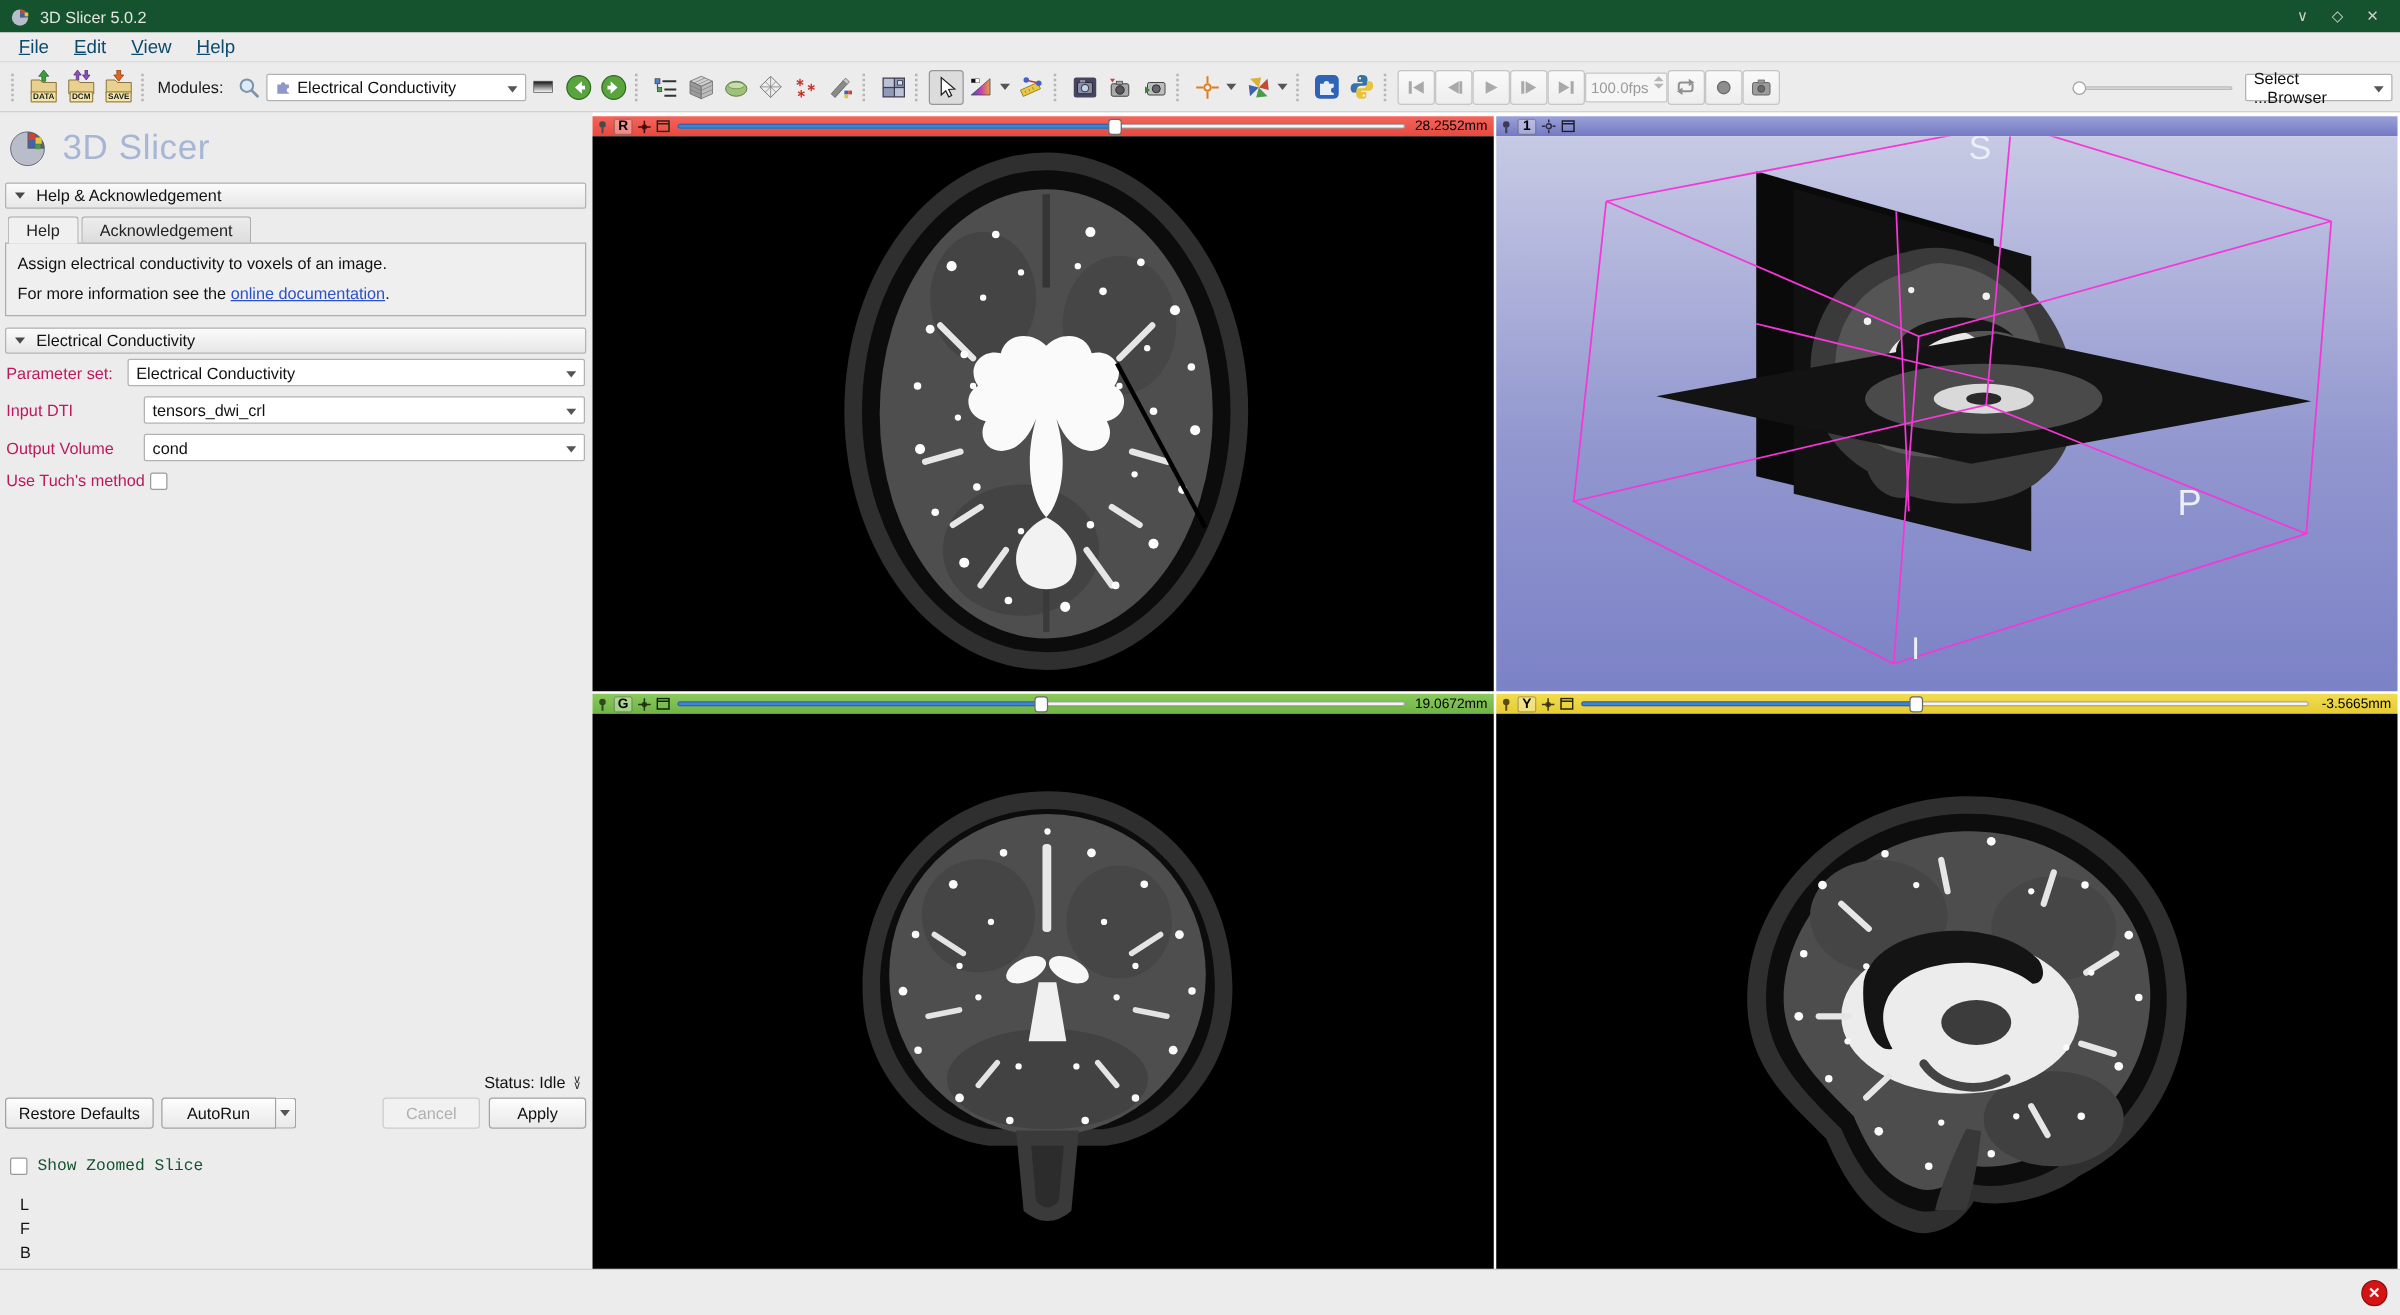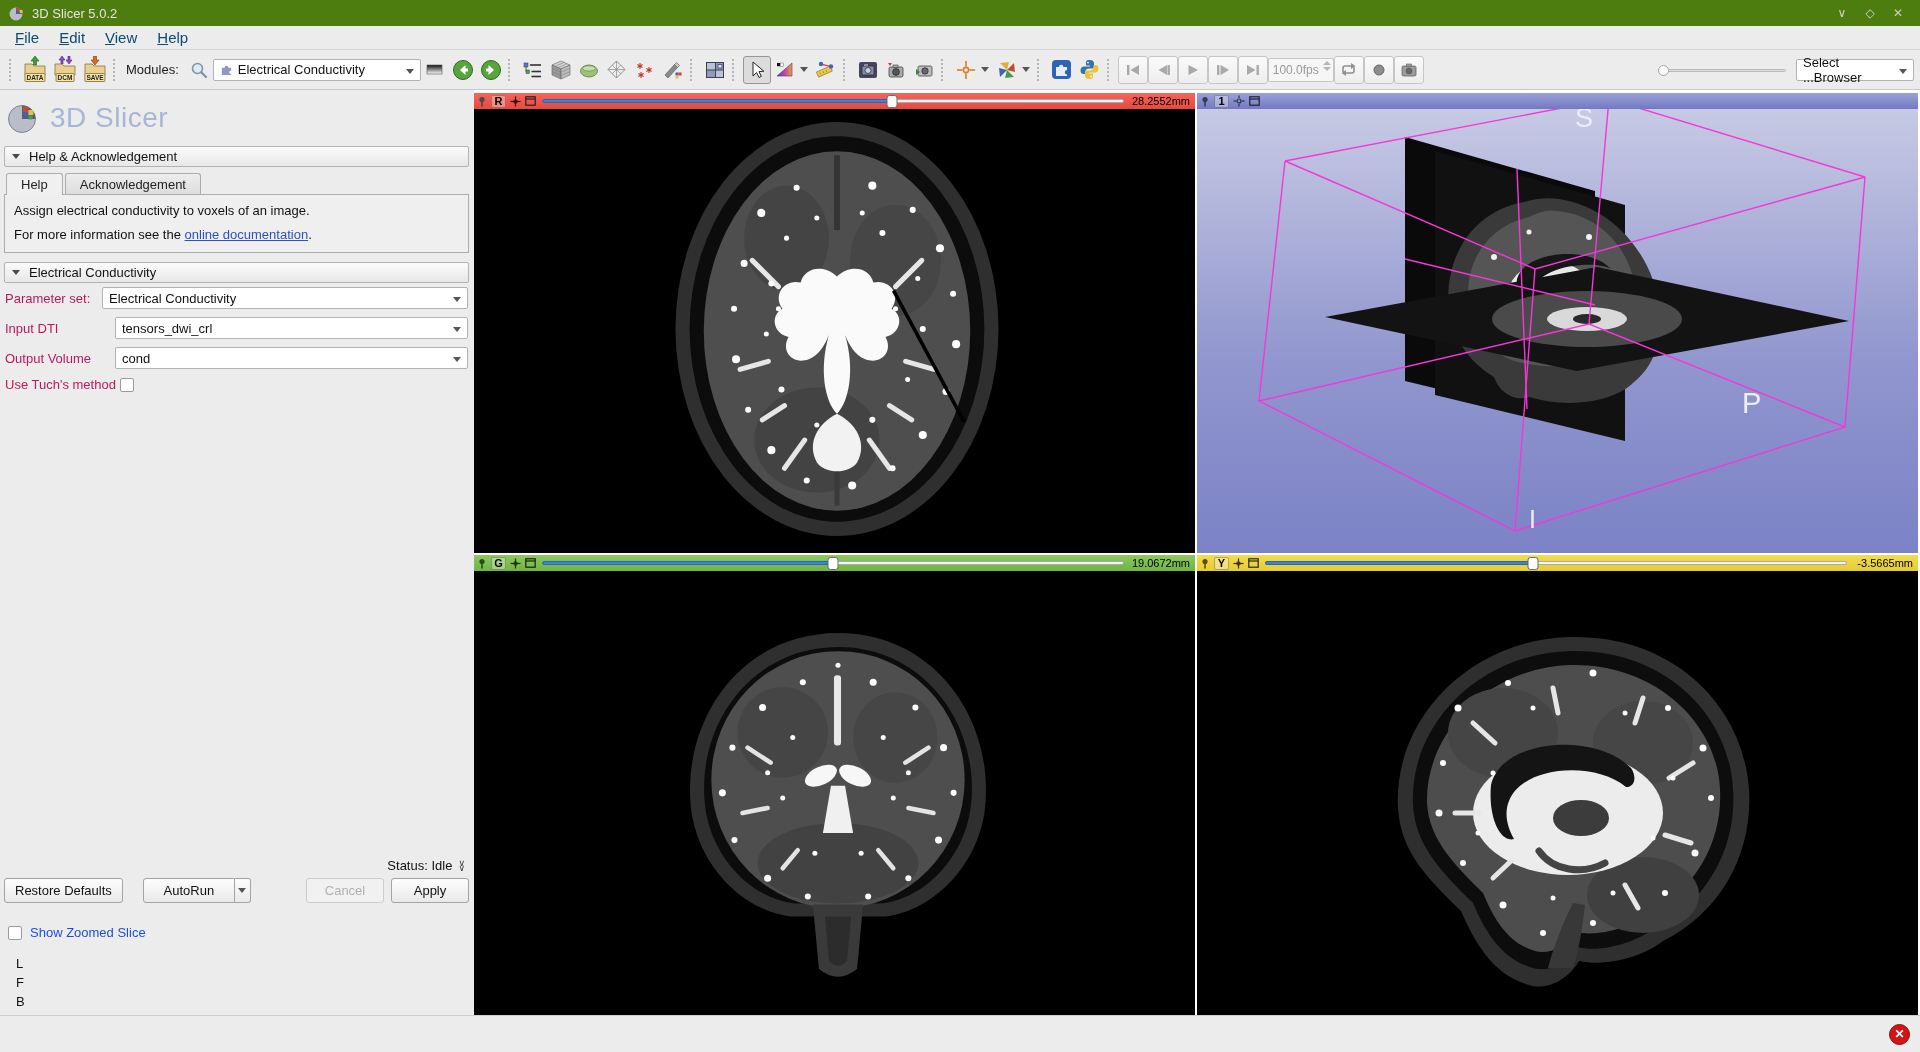--- a/index.html
+++ b/index.html
@@ -1,20 +1,20 @@
 <!DOCTYPE html>
 <html><head>
 <meta charset="utf-8">
 <style>
   * { margin:0; padding:0; box-sizing:border-box; }
   html,body { width:1920px; height:1052px; overflow:hidden; font-family:"Liberation Sans", sans-serif; }
   .window { width:1920px; height:1052px; display:flex; flex-direction:column; background:#ececec; }
 
   
-  .titlebar { height:26px; background:#4d7c0f; color:#e4e4e4; display:flex; align-items:center; padding:0 8px; font-size:13px; flex:0 0 auto; }
+  .titlebar { height:26px; background:#14532d; color:#e4e4e4; display:flex; align-items:center; padding:0 8px; font-size:13px; flex:0 0 auto; }
   .titlebar .app-title { margin-left:8px; }
   .titlebar .spacer { flex:1; }
   .win-btn { width:28px; text-align:center; color:#cfcfcf; font-size:12px; cursor:default; }
 
   
   .menubar { height:24px; background:#ececec; border-bottom:1px solid #d6d6d6; display:flex; align-items:center; padding:0 6px; gap:2px; flex:0 0 auto; }
   .mi { display:inline-block; padding:2px 9px; font-size:15px; color:#0c4a6e; }
   .mi::first-letter { text-decoration:underline; }
 
   
@@ -61,24 +61,24 @@
   .param-lab { width:97px; }
   .io-lab { width:110px; }
   .row .combo { flex:1; }
   .cb { width:14px; height:14px; background:#fff; border:1px solid #9b9b9b; border-radius:2px; }
   .panel-spacer { flex:1; }
   .status-row { display:flex; justify-content:flex-end; align-items:center; gap:6px; font-size:13px; color:#111; margin:2px 4px; }
   .dblchev { display:flex; flex-direction:column; line-height:5px; font-size:9px; color:#333; }
   .btn-row { display:flex; align-items:flex-start; margin:3px 0 6px 0; }
   .btn { height:25px; background:linear-gradient(#fdfdfd,#e9e9e9); border:1px solid #a3a3a3; border-radius:3px; font-size:13px; color:#111; display:flex; align-items:center; justify-content:center; padding:0 10px; font-family:"Liberation Sans",sans-serif; }
   .btn.disabled { color:#b0b0b0; border-color:#cccccc; background:#f1f1f1; }
-  .autorun { display:flex; margin-left:20px; }
+  .autorun { display:flex; margin-left:6px; }
   .autorun .btn { border-radius:3px 0 0 3px; width:92px; }
   .autorun .drop { width:16px; border:1px solid #a3a3a3; border-left:none; border-radius:0 3px 3px 0; background:linear-gradient(#fdfdfd,#e9e9e9); display:flex; align-items:center; justify-content:center; }
-  .probe-zoom { display:flex; align-items:center; gap:8px; margin:16px 2px 2px 4px; font-size:13px; color:#1d4ed8; }
+  .probe-zoom { display:flex; align-items:center; gap:8px; margin:16px 2px 2px 4px; font-size:13px; color:#14532d;font-family:Liberation Mono, monospace; }
   .lfb { margin:12px 0 0 12px; font-size:13px; color:#111; line-height:19px; }
 
   
   .viewgrid { flex:1; background:#ffffff; display:grid; grid-template-columns:721px 721px; grid-template-rows:460px 460px; gap:2px; padding-top:3px; }
   .vp { display:flex; flex-direction:column; min-height:0; }
   .vbar { height:16px; display:flex; align-items:center; padding:0 3px; gap:4px; flex:0 0 auto; }
   .vbar.red { background:linear-gradient(#f4655c,#e8483d); }
   .vbar.green { background:linear-gradient(#8cc95e,#6fb445); }
   .vbar.yellow { background:linear-gradient(#f2dc52,#e5cc32); }
   .vbar.threeD { background:linear-gradient(#9ba1d8,#7279c2); }

